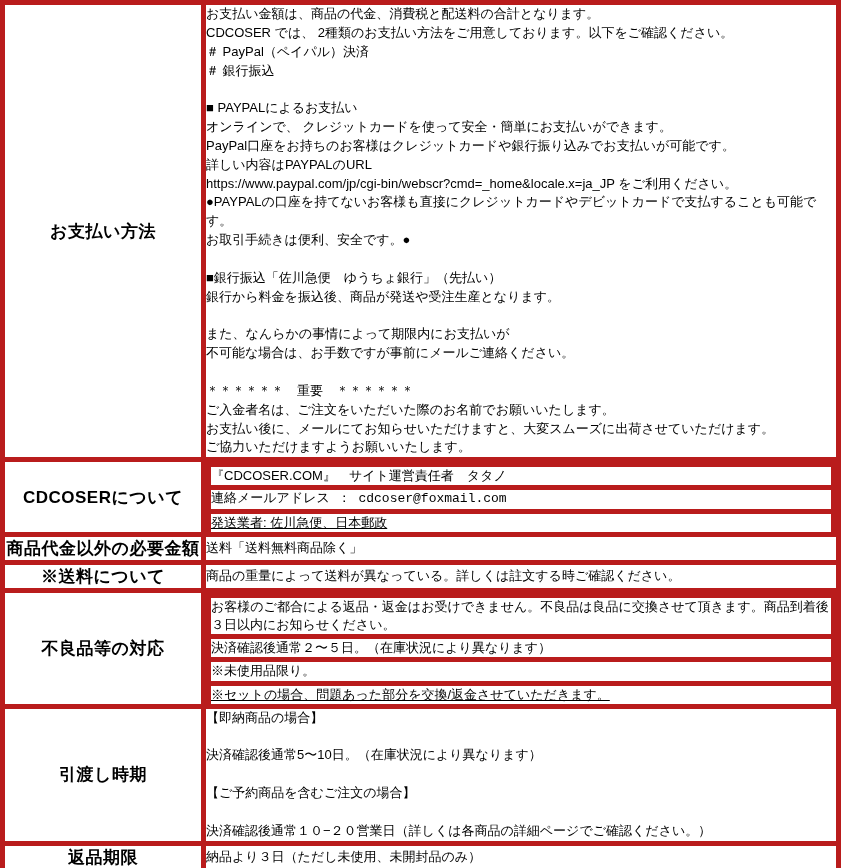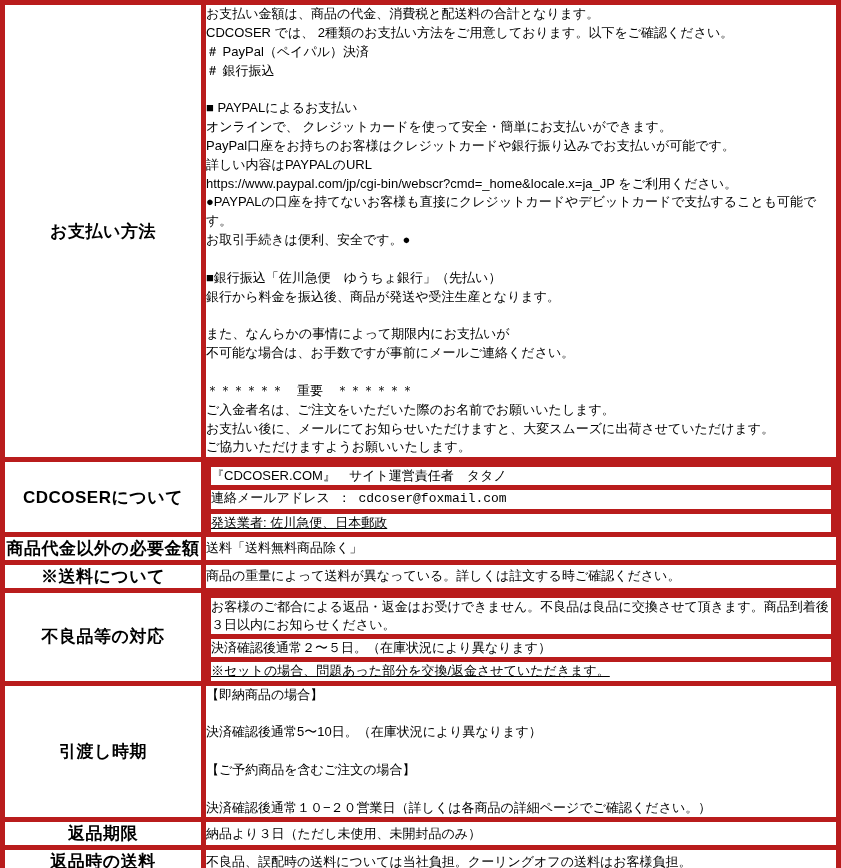--- a/index.html
+++ b/index.html
@@ -143,20 +143,23 @@
         <td class="value-cell" style="padding: 0px;">
           <table class="sub-table">
             <tbody>
               <tr>
                 <td class="line">お客様のご都合による返品・返金はお受けできません。不良品は良品に交換させて頂きます。商品到着後３日以内にお知らせください。</td>
               </tr>
               <tr>
                 <td class="line">決済確認後通常２〜５日。（在庫状況により異なります）</td>
               </tr>
               <tr>
+                <td class="line">※未使用品限り。</td>
+              </tr>
+              <tr>
                 <td class="line">※セットの場合、問題あった部分を交換/返金させていただきます。</td>
               </tr>
             </tbody>
           </table>
         </td>
       </tr>
       <tr>
         <td class="label-cell">引渡し時期</td>
         <td class="value-cell">
           <div class="pay-block">

